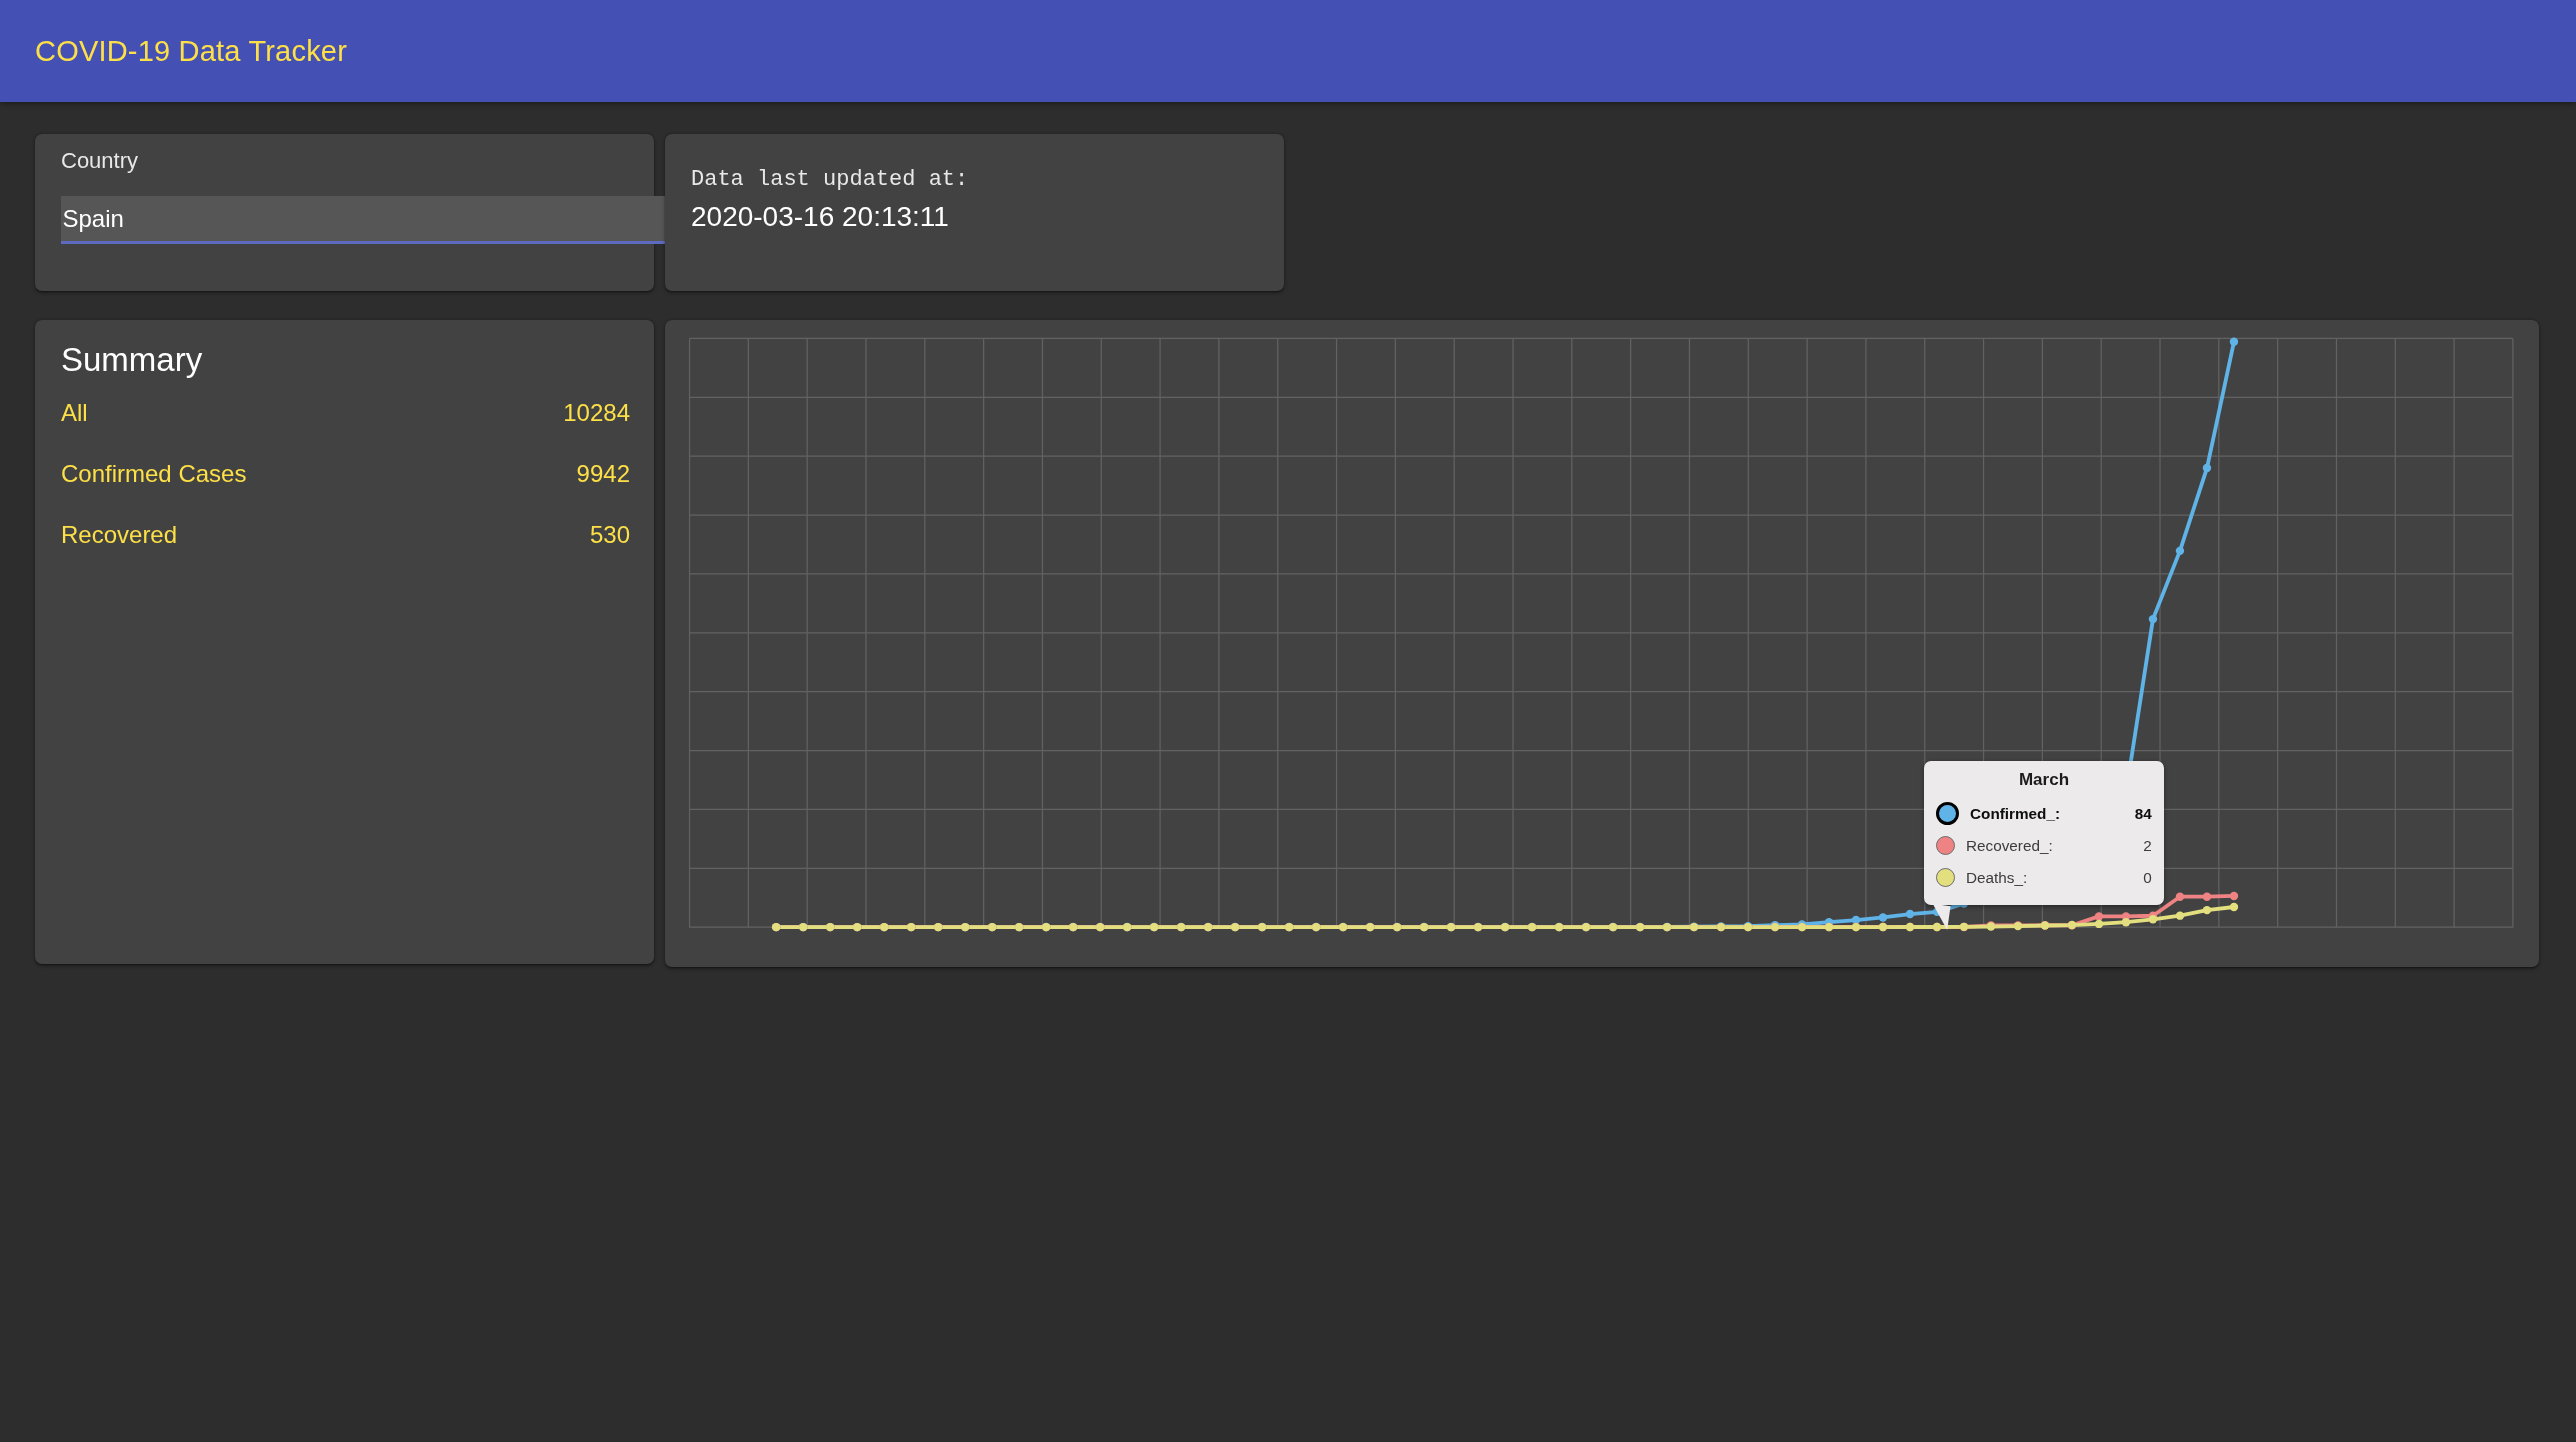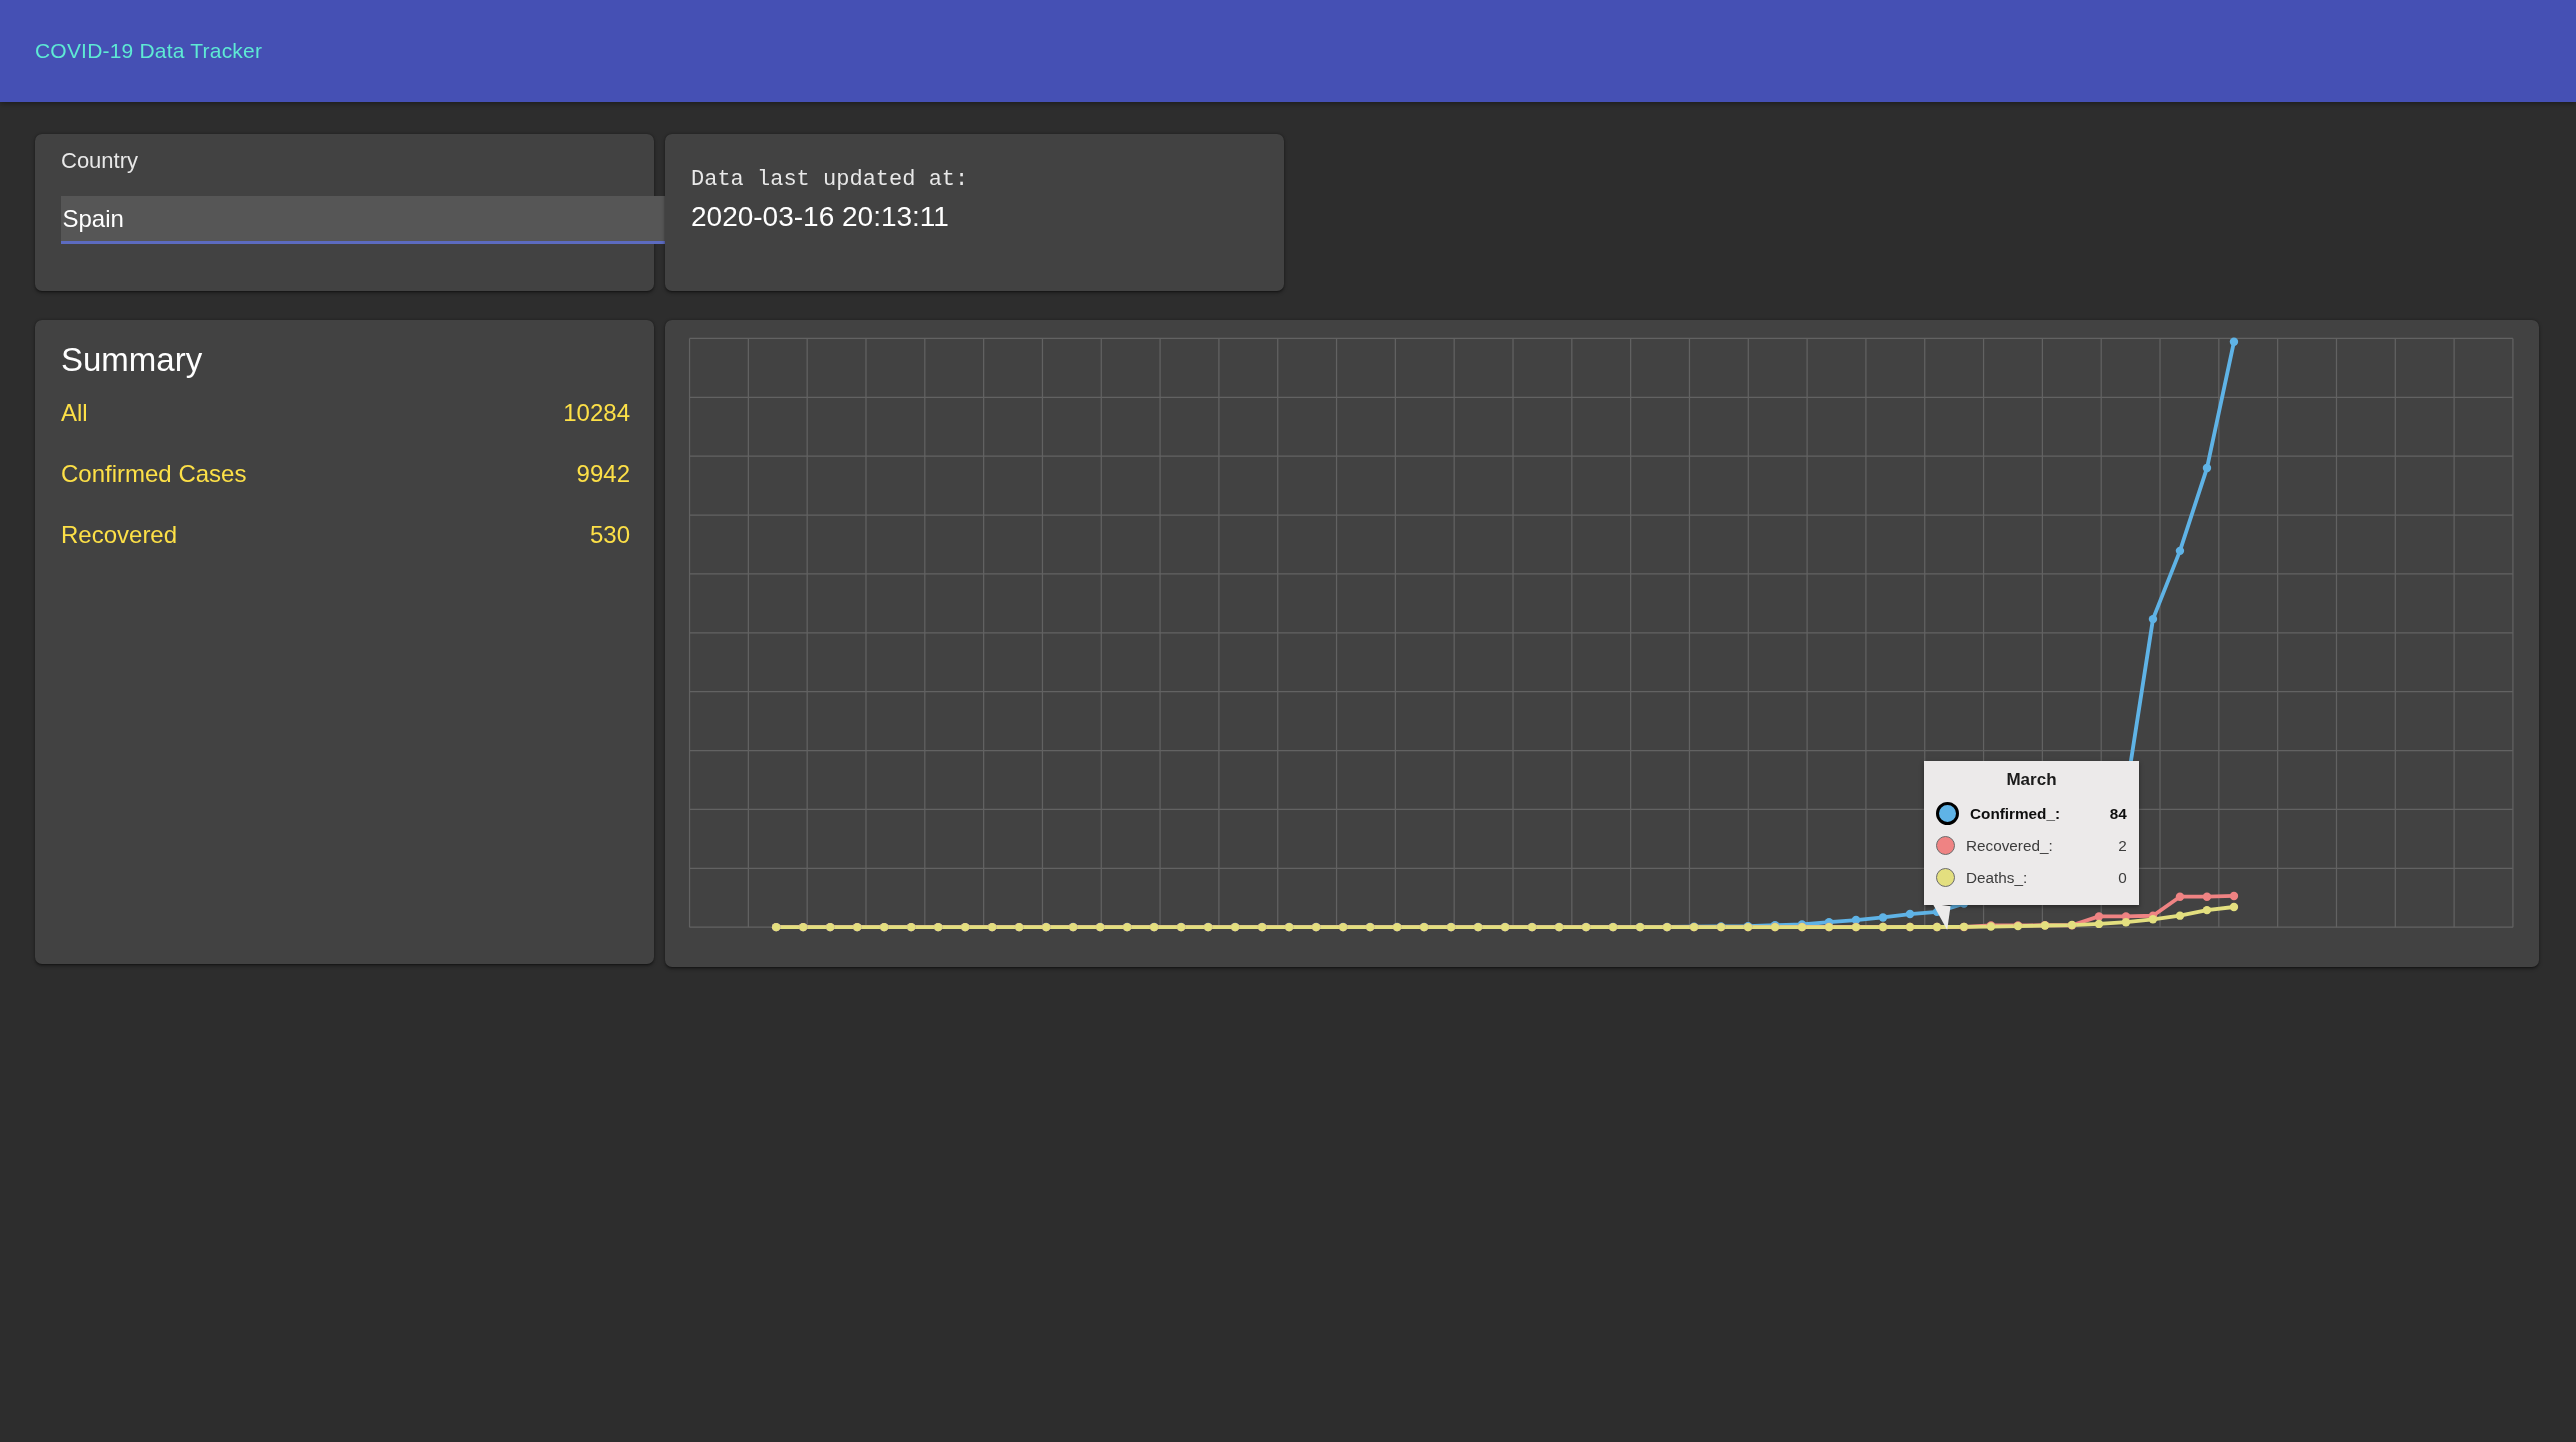--- a/index.html
+++ b/index.html
@@ -20,22 +20,22 @@
     width: 2576px;
     height: 102px;
     background: #4550b4;
     box-shadow: 0 2.3px 6.1px rgba(0,0,0,.45);
     display: flex;
     align-items: center;
     box-sizing: border-box;
     padding-left: 35px;
   }
   .appbar-title {
-    color: #5eead4;
-    font-size: 21px;
+    color: #fde047;
+    font-size: 29px;
     font-weight: 400;
     letter-spacing: 0.2px;
   }
 
   
   .card {
     position: absolute;
     background: #424242;
     border-radius: 7px;
     box-shadow: 0 1.5px 3.8px rgba(0,0,0,.35), 0 0.8px 1.5px rgba(0,0,0,.3);
@@ -126,23 +126,23 @@
     left: 665px; top: 320px;
     width: 1874px;
     height: 647px;
   }
 
   
   .tooltip {
     position: absolute;
     left: 1924px;
     top: 761px;
-    width: 215px;
+    width: 240px;
     background: #eceaea;
-    border-radius: 0;
+    border-radius: 7px;
     box-shadow: 0 1.5px 4.6px rgba(0,0,0,.4);
     padding: 9.2px 12.3px 10.7px 12.3px;
     box-sizing: border-box;
     font-size: 15.3px;
     color: #3c3c3c;
   }
   .tooltip-title {
     text-align: center;
     font-weight: bold;
     font-size: 17px;

